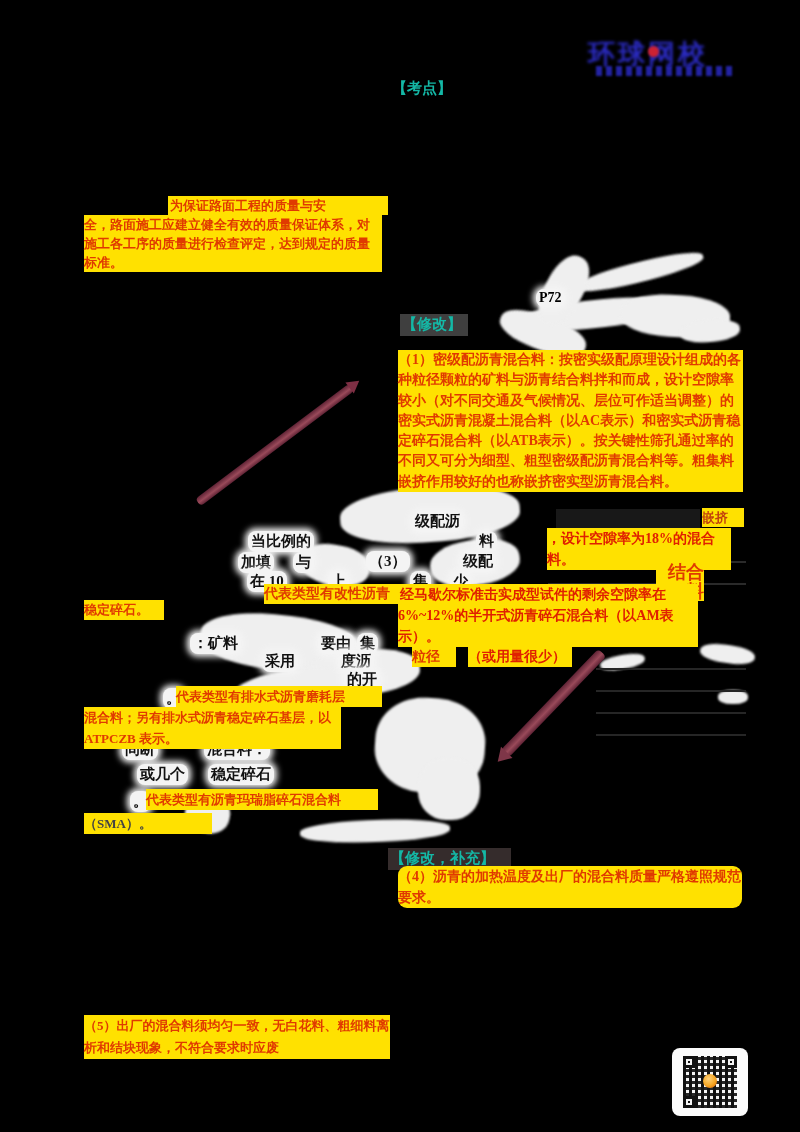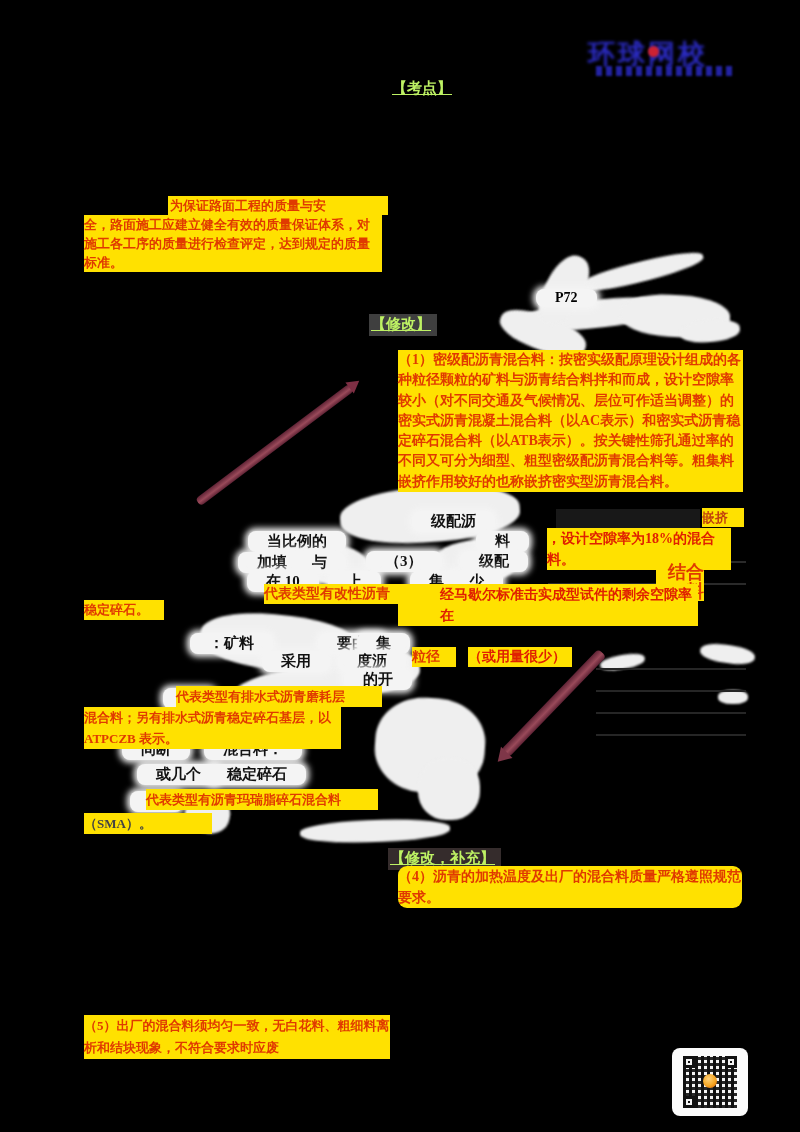--- a/index.html
+++ b/index.html
@@ -8,38 +8,38 @@
   .abs{position:absolute;}
 
   
   .logo-main{left:588px;top:36px;width:160px;font-family:"DejaVu Sans",sans-serif;
     font-size:27px;font-weight:bold;color:#2a2ac0;letter-spacing:3px;filter:blur(1.6px);}
   .logo-dot{left:648px;top:46px;width:11px;height:11px;border-radius:50%;background:#c23; filter:blur(1px);}
   .logo-sub{left:596px;top:66px;width:140px;height:10px;opacity:.85;filter:blur(1.3px);
     background:repeating-linear-gradient(90deg,#2a2ac0 0 6px,transparent 6px 10px);}
 
   
-  .rh{color:#bef264;font-weight:bold;font-size:15px;font-family:"Liberation Sans",sans-serif;text-decoration:underline;}
+  .rh{color:#14b8a6;font-weight:bold;font-size:15px;font-family:"Liberation Sans",sans-serif;}
   .rh1{left:392px;top:79px;}
-  .rh2{left:369px;top:314px;background:#3f3f3f;padding:1px 6px 2px 2px;}
-  .rh3{left:388px;top:848px;background:#352c2c;padding:1px 6px 2px 2px;}
+  .rh2{left:400px;top:314px;background:#3f3f3f;padding:1px 6px 2px 2px;}
+  .rh3{left:388px;top:848px;background:#352c2c;padding:1px 16px 2px 2px;}
 
   
   .hl{background:#ffe100;color:#e03a00;font-weight:bold;line-height:19px;font-size:13px;}
   .hl-qual1{left:168px;top:196px;width:218px;padding:0 0 0 2px;}
   .hl-qual{left:84px;top:215px;width:298px;line-height:19px;}
   .hl-dense{left:398px;top:350px;width:345px;font-size:14px;line-height:20.3px;}
   .hl-qianji{left:702px;top:508px;width:42px;color:#c2410c;}
   .hl-void18{left:547px;top:528px;width:184px;font-size:14px;line-height:21px;color:#e02000;}
   .hl-jieheliao{left:656px;top:563px;width:48px;font-size:18px;text-align:right;}
   .hl-modified{left:236px;top:584px;width:142px;font-size:14px;line-height:20px;margin-left:28px;}
   .hl-stable{left:84px;top:600px;width:80px;line-height:20px;}
   .hl-marshall{left:398px;top:584px;width:300px;font-size:14px;line-height:21px;color:#e02000;}
   .hl-marshall div{text-align:left;}
-  .hl-m1{padding-left:2px;margin-left:40px;}
+  .hl-m1{padding-left:2px;}
   .hl-liji{left:412px;top:647px;width:44px;font-size:14px;line-height:20px;}
   .hl-small{left:468px;top:647px;width:104px;font-size:14px;line-height:20px;color:#e02000;}
   .hl-drain1{left:176px;top:686px;width:206px;line-height:21px;}
   .hl-drain{left:84px;top:707px;width:257px;line-height:21px;}
   .hl-sma1{left:146px;top:789px;width:232px;line-height:21px;}
   .hl-sma2{left:84px;top:813px;width:128px;line-height:21px;color:#444;}
   .hl-heating{left:398px;top:866px;width:344px;font-size:14px;line-height:21px;border-radius:9px;}
   .hl-uniform{left:84px;top:1005px;width:306px;line-height:22px;margin-top:10px;}
 
   
@@ -58,21 +58,21 @@
   .mb6{left:375px;top:698px;width:110px;height:95px;transform:rotate(4deg);}
   .mb7{left:300px;top:820px;width:150px;height:22px;transform:rotate(-2deg);}
   .mb8{left:185px;top:795px;width:45px;height:38px;transform:rotate(12deg);}
   .mb9{left:230px;top:670px;width:120px;height:40px;transform:rotate(-10deg);}
   .mb10{left:418px;top:758px;width:62px;height:62px;}
   .sw1{left:600px;top:655px;width:45px;height:14px;transform:rotate(-10deg);}
   .sw2{left:700px;top:645px;width:55px;height:18px;transform:rotate(8deg);}
   .sw3{left:718px;top:690px;width:30px;height:14px;}
 
   .frg{color:#111;font-size:15px;font-weight:bold;background:#f4f4f4;
-       padding:1px 19px;border-radius:8px;box-shadow:0 0 6px 3px #f4f4f4;white-space:nowrap;}
+       padding:1px 3px;border-radius:8px;box-shadow:0 0 6px 3px #f4f4f4;white-space:nowrap;}
   #fr-jipei{left:412px;top:511px;}  #fr-bili{left:248px;top:531px;}
   #fr-liao{left:476px;top:531px;}   #fr-jiatian{left:238px;top:552px;}
   #fr-yu{left:293px;top:552px;}     #fr-three{left:366px;top:551px;}
   #fr-jipei2{left:460px;top:551px;} #fr-zai10{left:247px;top:571px;}
   #fr-shang{left:328px;top:571px;}  #fr-ji{left:410px;top:571px;}
   #fr-shao{left:450px;top:571px;}   #fr-kuangliao{left:190px;top:633px;}
   #fr-yaoyou{left:318px;top:633px;} #fr-ji2{left:357px;top:633px;}
   #fr-caiyong{left:262px;top:651px;}#fr-dusli{left:338px;top:651px;}
   #fr-xilv{left:243px;top:694px;}   #fr-dekai{left:344px;top:669px;}
   #fr-jianduan{left:122px;top:739px;}#fr-hunheliao{left:204px;top:739px;}
@@ -181,20 +181,21 @@
 <div class="abs hl hl-qual1">为保证路面工程的质量与安</div>
 <div class="abs hl hl-qual">全，路面施工应建立健全有效的质量保证体系，对施工各工序的质量进行检查评定，达到规定的质量标准。</div>
 <div class="abs hl hl-dense">（1）密级配沥青混合料：按密实级配原理设计组成的各种粒径颗粒的矿料与沥青结合料拌和而成，设计空隙率较小（对不同交通及气候情况、层位可作适当调整）的密实式沥青混凝土混合料（以AC表示）和密实式沥青稳定碎石混合料（以ATB表示）。按关键性筛孔通过率的不同又可分为细型、粗型密级配沥青混合料等。粗集料嵌挤作用较好的也称嵌挤密实型沥青混合料。</div>
 <div class="abs hl hl-qianji">嵌挤</div>
 <div class="abs hl hl-void18">，设计空隙率为18%的混合料。</div>
 <div class="abs hl hl-jieheliao">结合料</div>
 <div class="abs hl hl-modified">代表类型有改性沥青</div>
 <div class="abs hl hl-stable">稳定碎石。</div>
 <div class="abs hl hl-marshall">
   <div class="hl-m1">经马歇尔标准击实成型试件的剩余空隙率在</div>
+  <div>6%~12%的半开式沥青碎石混合料（以AM表示）。</div>
 </div>
 <div class="abs hl hl-liji">粒径</div>
 <div class="abs hl hl-small">（或用量很少）</div>
 <div class="abs hl hl-drain1">代表类型有排水式沥青磨耗层</div>
 <div class="abs hl hl-drain">混合料；另有排水式沥青稳定碎石基层，以ATPCZB 表示。</div>
 <div class="abs hl hl-sma1">代表类型有沥青玛瑞脂碎石混合料</div>
 <div class="abs hl hl-sma2">（SMA）。</div>
 <div class="abs hl hl-heating">（4）沥青的加热温度及出厂的混合料质量严格遵照规范要求。</div>
 <div class="abs hl hl-uniform">（5）出厂的混合料须均匀一致，无白花料、粗细料离析和结块现象，不符合要求时应废</div>
 

